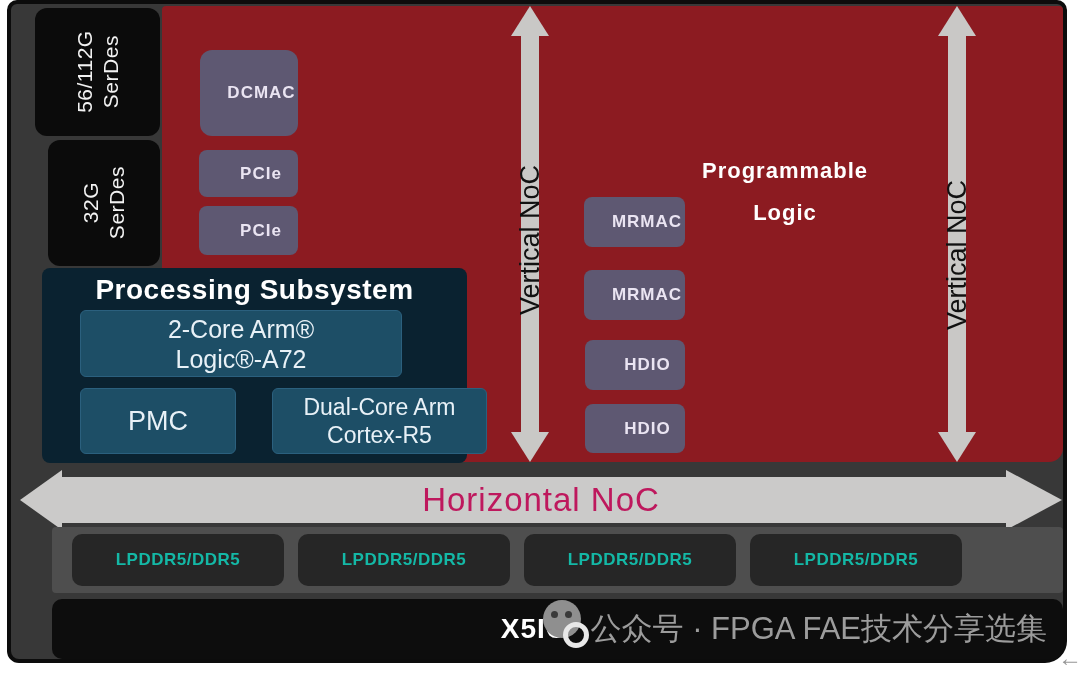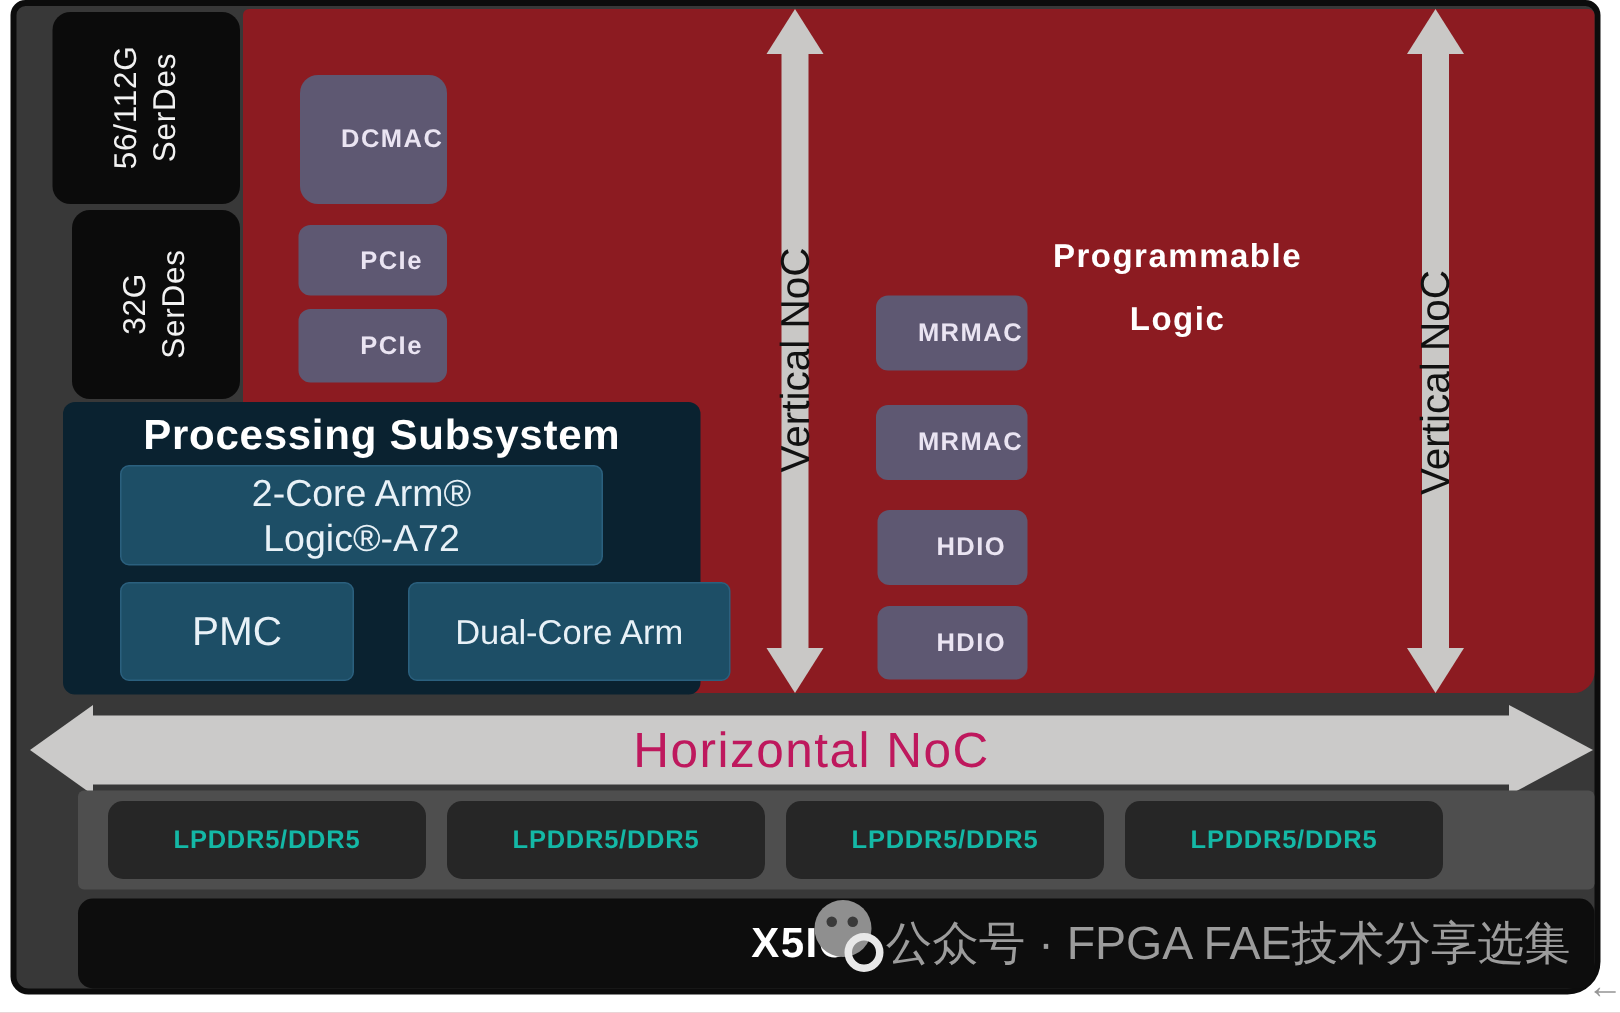--- a/index.html
+++ b/index.html
@@ -167,20 +167,21 @@
     <div class="ps-title">Processing Subsystem</div>
     <div class="ps-box" style="left:38px;top:42px;width:322px;height:67px;font-size:25px;line-height:30px;">
         <span>2-Core Arm®</span>
         <span>Logic®-A72</span>
       </div>
     <div class="ps-box" style="left:38px;top:120px;width:156px;height:66px;font-size:27px;">
         <span>PMC</span>
       </div>
     <div class="ps-box" style="left:186px;top:120px;width:215px;height:66px;font-size:23px;line-height:28px;margin-left:44px;">
         <span>Dual-Core Arm</span>
+        <span>Cortex-R5</span>
       </div>
   </div>
 
   <div class="harrow">
     <div class="body"></div>
     <div class="head-left"></div>
     <div class="head-right"></div>
     <div class="hlabel">Horizontal NoC</div>
   </div>
 

